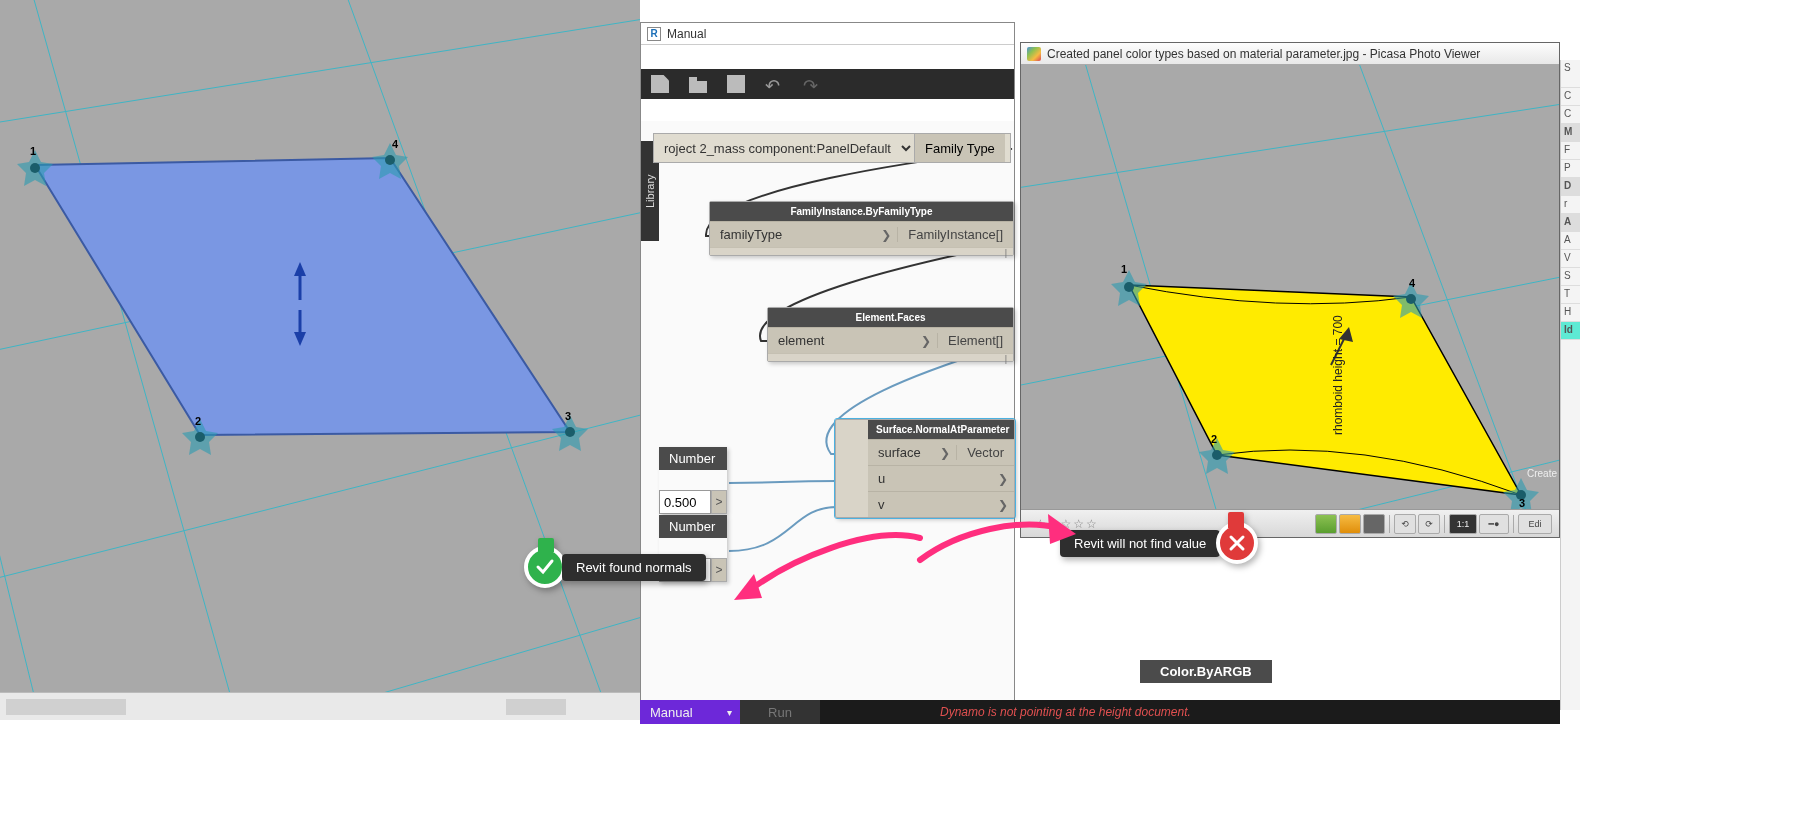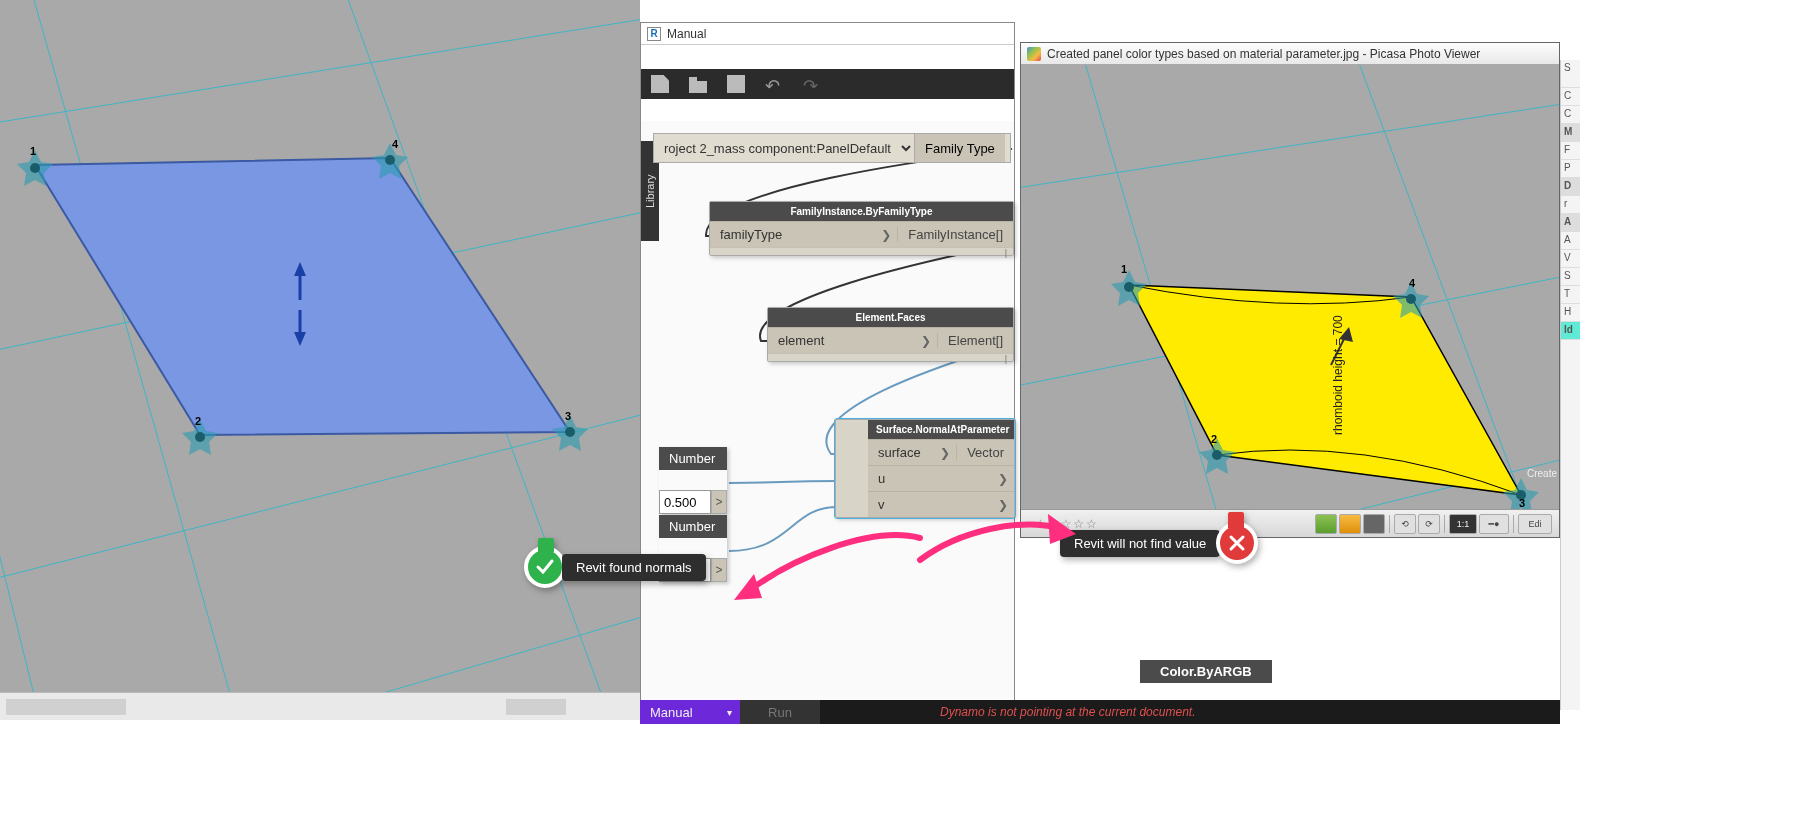--- a/index.html
+++ b/index.html
@@ -355,21 +355,21 @@
     </div>
 
   </div>
 </div>
 
 <div class="color-byargb">Color.ByARGB</div>
 
 <div class="dynamo-footer">
   <div class="footer-mode">Manual</div>
   <div class="footer-run">Run</div>
-  <div class="footer-msg">Dynamo is not pointing at the current document.</div>
+  <div class="footer-msg">Dynamo is not pointing at the height document.</div>
 </div>
 
 <div class="picasa">
   <div class="picasa-titlebar">
     <span class="pic-icon"></span>
     <span>Created panel color types based on material parameter.jpg - Picasa Photo Viewer</span>
   </div>
   <div class="picasa-body">
     <svg width="540" height="590">
       <line class="grid-line" x1="-50" y1="130" x2="600" y2="30"></line>

